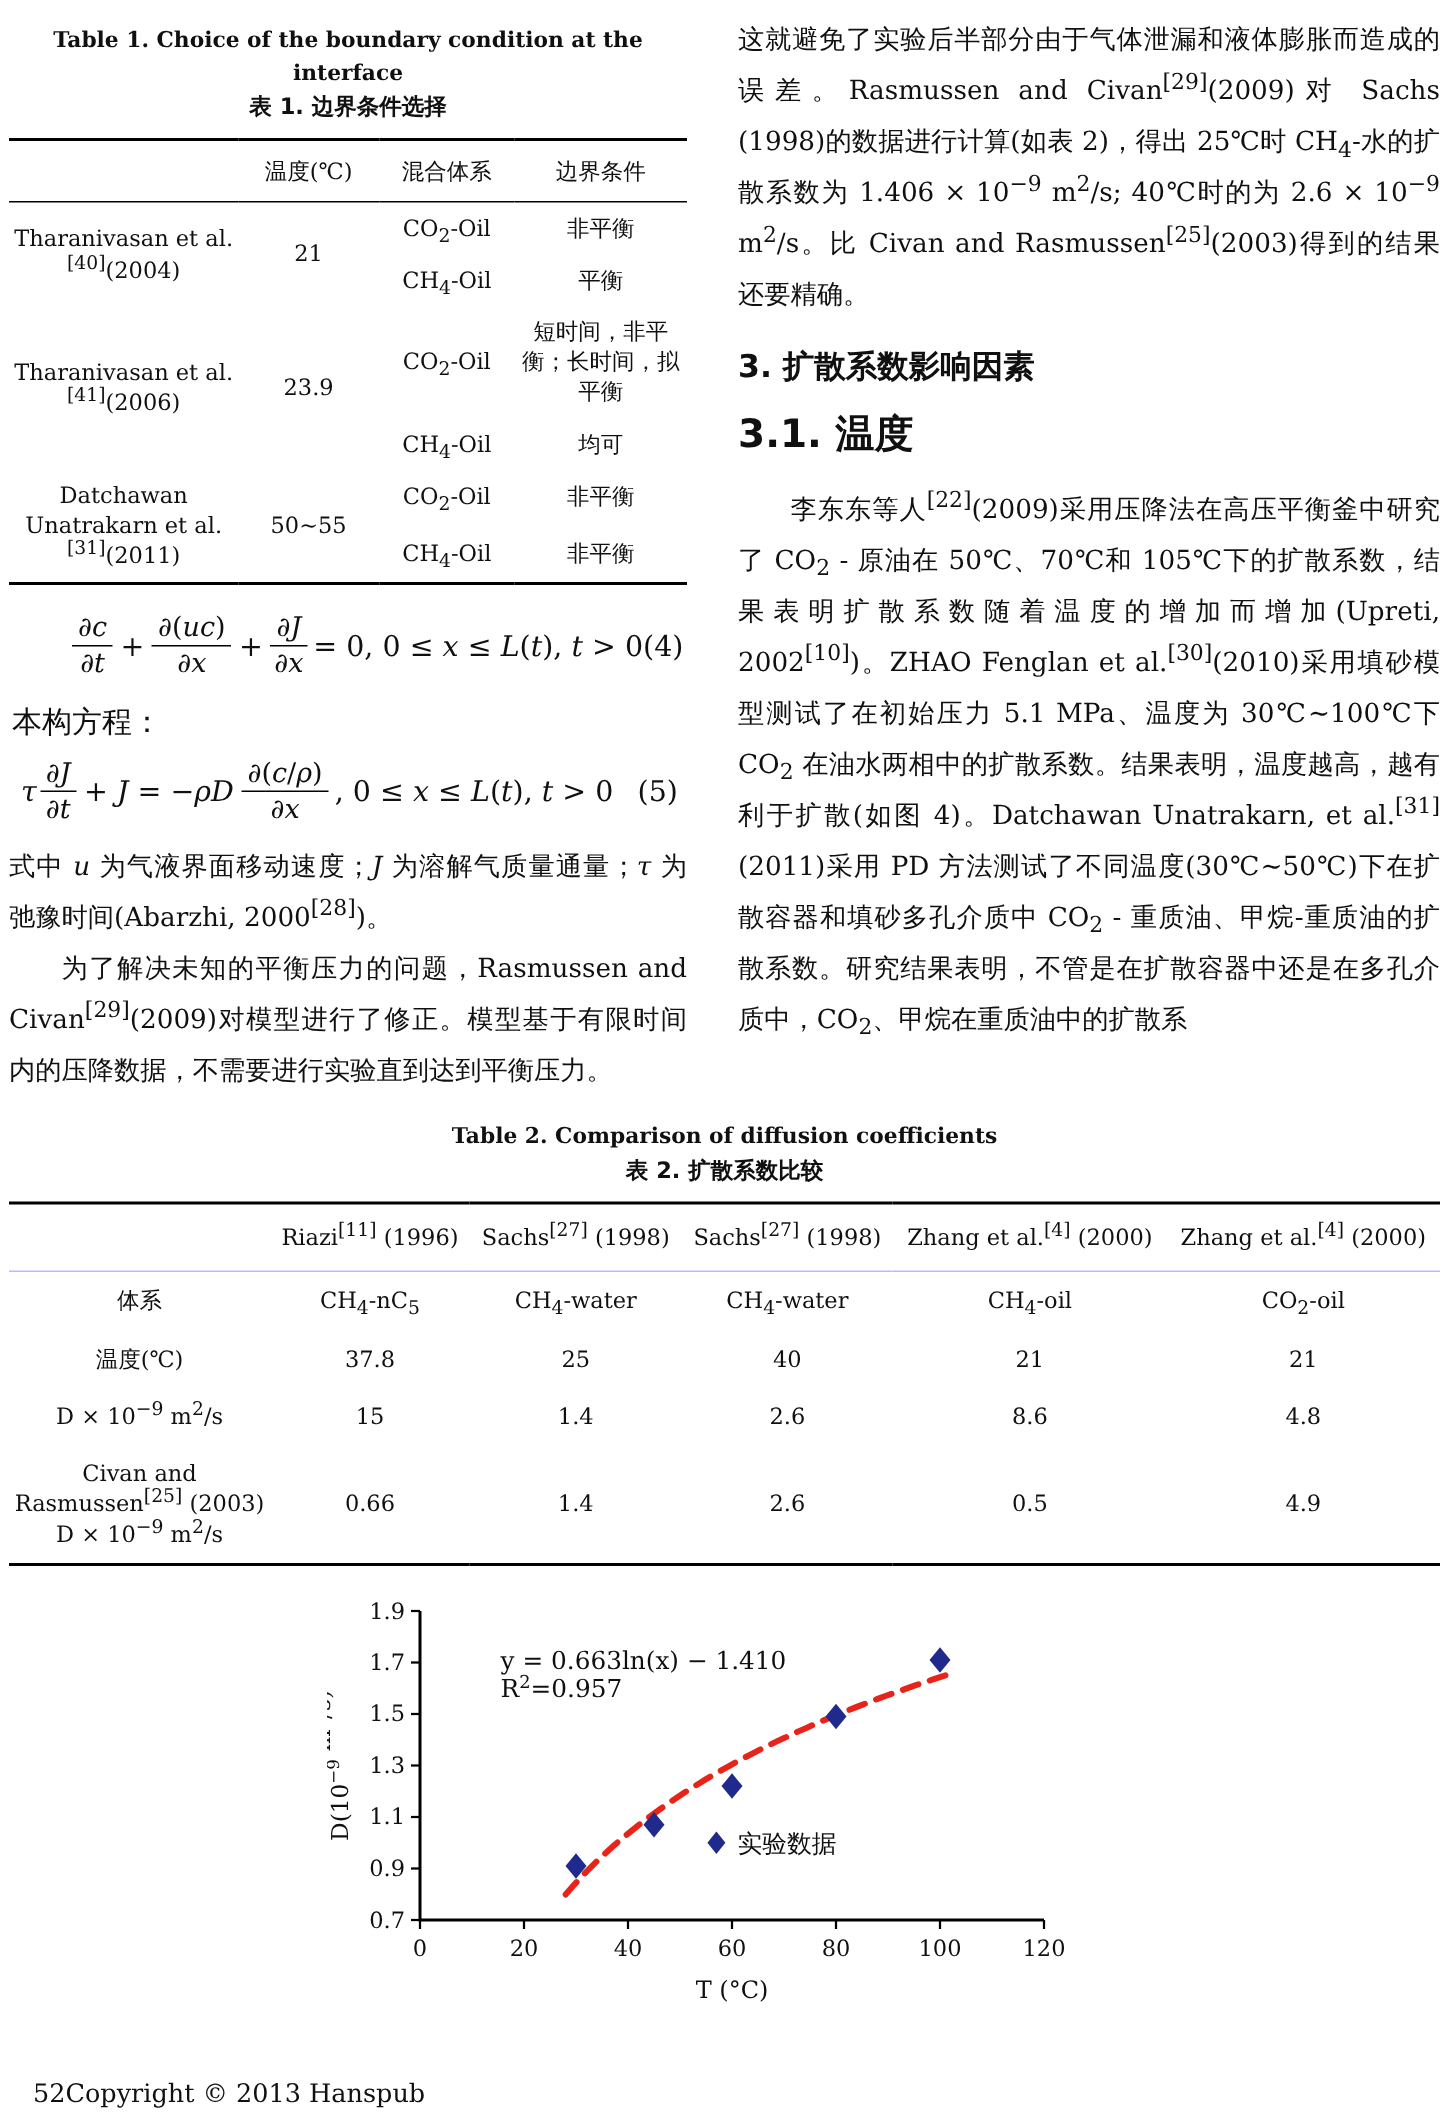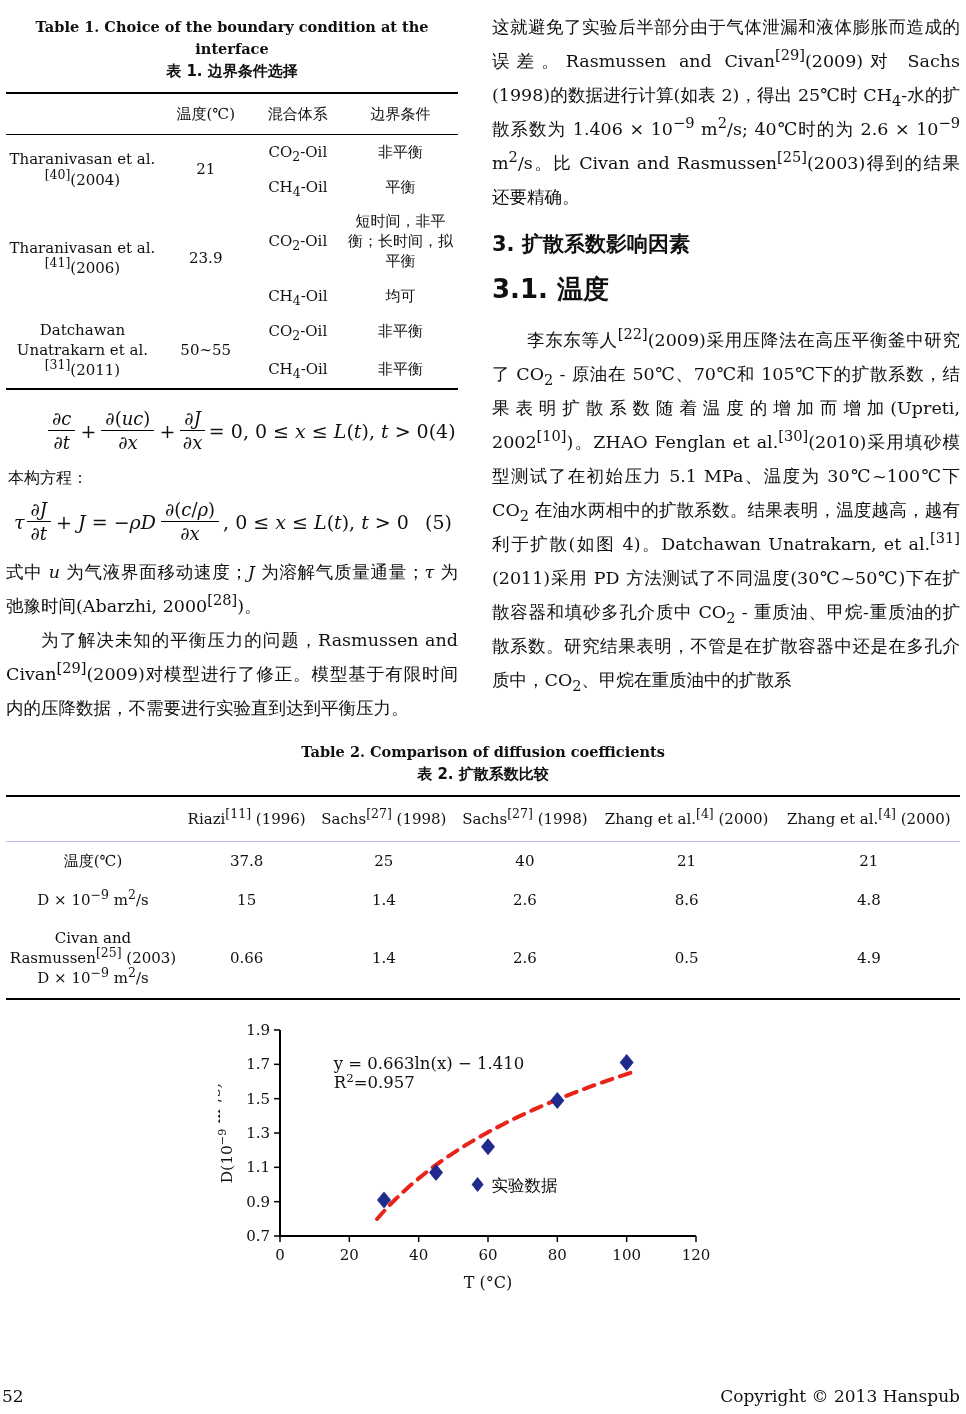--- a/index.html
+++ b/index.html
@@ -32,29 +32,29 @@
   .para.indent{text-indent:2em;}
 
   .equation{display:flex;align-items:center;font-size:19px;margin:18px 0 10px 0;}
   .eq-body{display:flex;align-items:center;margin-left:42px;white-space:nowrap;}
   .eq-body .op{padding:0 5px;}
   .eq-tail{padding-left:4px;}
   .eq-number{margin-left:auto;padding-right:6px;}
   .frac{display:inline-flex;flex-direction:column;align-items:center;vertical-align:middle;font-size:18px;}
   .frac .num{display:block;border-bottom:1.5px solid #000;padding:0 4px 1px 4px;line-height:1.2;}
   .frac .den{display:block;padding-top:1px;line-height:1.2;}
-  .constitutive{font-size:16px;margin:14px 0 6px 2px;}
+  .constitutive{font-size:20px;margin:14px 0 6px 2px;}
 
   h2.sec{font-family:"DejaVu Sans","Liberation Sans",sans-serif;font-size:21px;margin:16px 0 12px 0;font-weight:bold;}
   h3.sec{font-family:"DejaVu Sans","Liberation Sans",sans-serif;font-size:26px;margin:14px 0 16px 0;font-weight:bold;}
 
   .fullwidth{margin-top:16px;}
   .figure-wrap{width:530px;margin:22px auto 0 auto;position:relative;}
 
-  .page-footer{position:absolute;bottom:8px;left:2px;right:6px;display:flex;justify-content:space-between;font-size:17px;}
+  .page-footer{position:absolute;bottom:8px;left:22px;right:6px;display:flex;font-size:17px;}
   sup,sub{line-height:0;}
   i{font-style:italic;}
 </style>
 </head>
 <body>
 
 <div class="page">
 
 
   <div class="columns">
@@ -170,20 +170,28 @@
           <tr id="t2-head-row">
             <th style="width:168px;"></th>
             <th style="">Riazi<sup>[11]</sup> (1996)</th>
             <th style="">Sachs<sup>[27]</sup> (1998)</th>
             <th style="">Sachs<sup>[27]</sup> (1998)</th>
             <th style="">Zhang et al.<sup>[4]</sup> (2000)</th>
             <th style="">Zhang et al.<sup>[4]</sup> (2000)</th>
           </tr>
         </thead>
       <tbody id="t2-body">
+          <tr>
+            <td>体系</td>
+            <td>CH<sub>4</sub>-nC<sub>5</sub></td>
+            <td>CH<sub>4</sub>-water</td>
+            <td>CH<sub>4</sub>-water</td>
+            <td>CH<sub>4</sub>-oil</td>
+            <td>CO<sub>2</sub>-oil</td>
+          </tr>
           <tr>
             <td>温度(℃)</td>
             <td>37.8</td>
             <td>25</td>
             <td>40</td>
             <td>21</td>
             <td>21</td>
           </tr>
           <tr>
             <td>D × 10<sup>−9</sup> m<sup>2</sup>/s</td>

